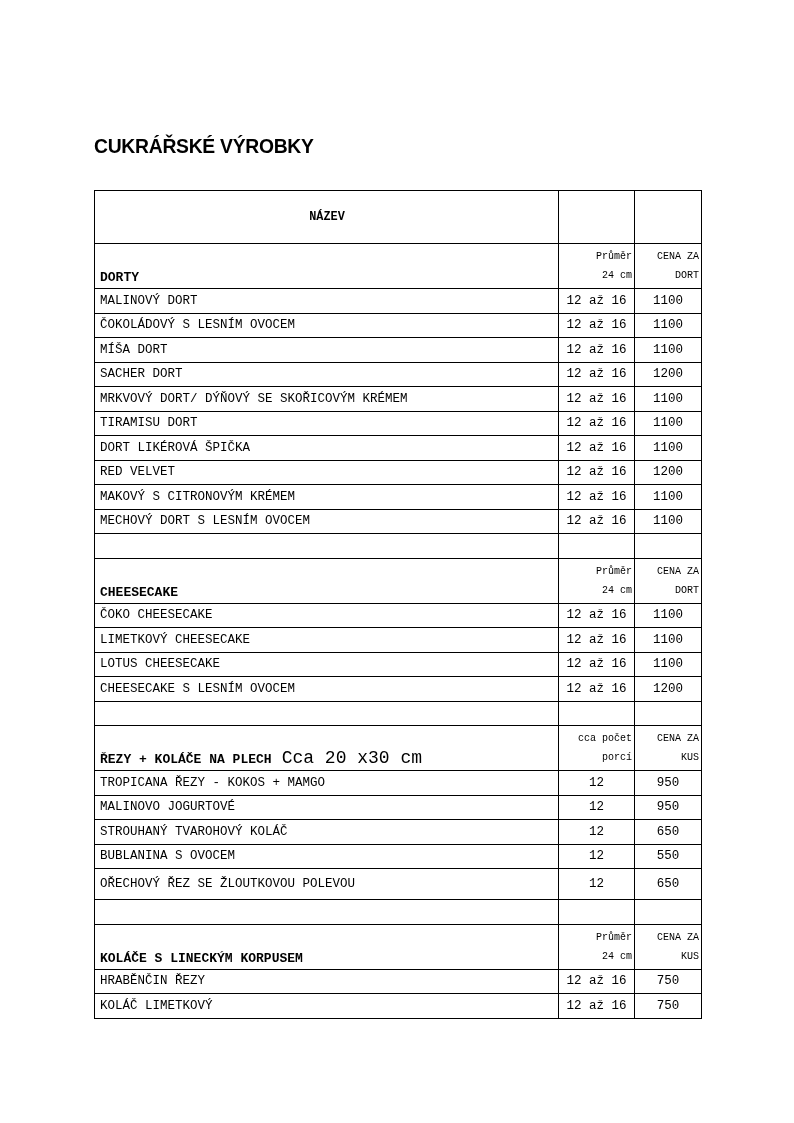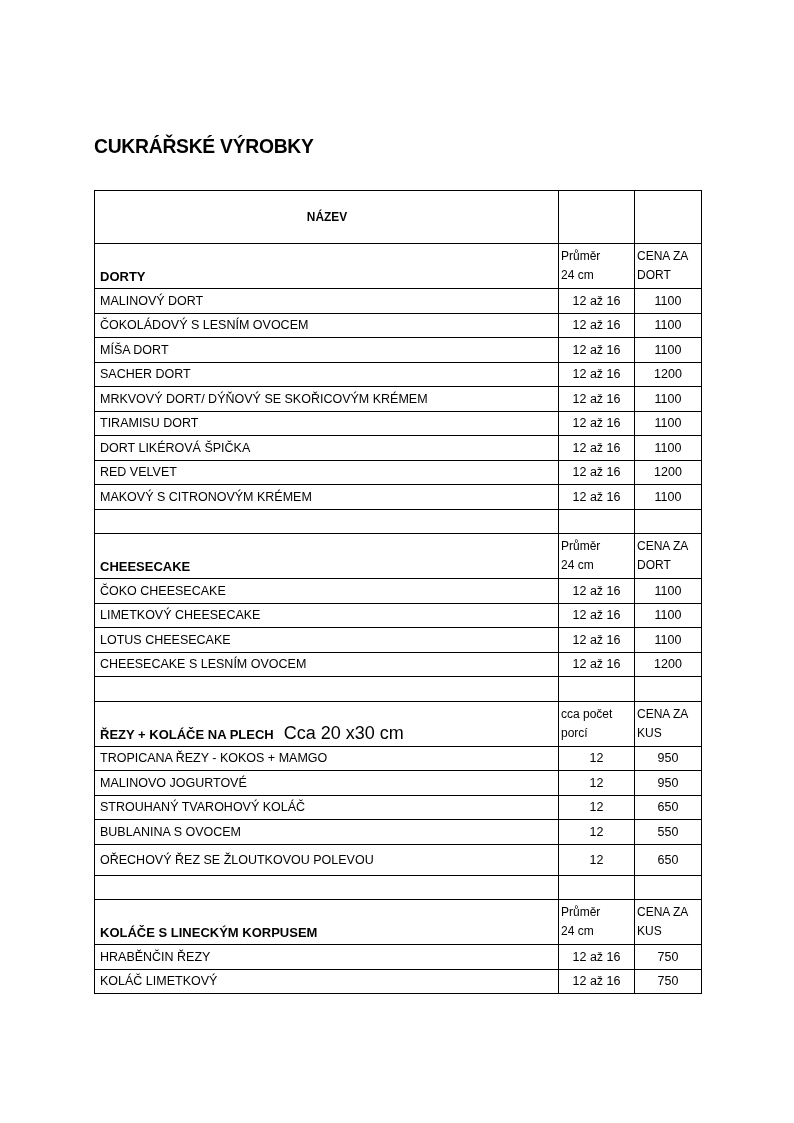--- a/index.html
+++ b/index.html
@@ -1,30 +1,30 @@
 <!DOCTYPE html>
 <html><head>
 <meta charset="utf-8">
 <style>
   html, body { margin:0; padding:0; background:#ffffff; }
   body { width:794px; height:1123px; position:relative; overflow:hidden;
          font-family:"Liberation Sans", "DejaVu Sans", sans-serif; color:#000; }
   .doc-title { position:absolute; left:94px; top:134px; font-size:21px; font-weight:bold;
                letter-spacing:-0.3px; transform:scaleX(0.92); transform-origin:left center; }
   table.menu { position:absolute; left:94px; top:190px; width:607px; border-collapse:collapse;
-               table-layout:fixed; }
+               table-layout:fixed;font-family:Liberation Mono, monospace; }
   table.menu td { border:1px solid #000; padding:0 5px; font-size:12.5px; vertical-align:middle;
                   white-space:nowrap; overflow:hidden; }
   col.c1 { width:464px; } col.c2 { width:76px; } col.c3 { width:67px; }
   tr.title-row td { height:52px; }
   .big-title { text-align:center; font-size:33px; font-weight:bold; padding-right:80px;
                transform:scaleX(0.95); }
   tr.head td { height:42px; }
   tr.head td.cat { vertical-align:bottom; padding-bottom:2px; font-weight:bold; font-size:13px; }
-  tr.head td.hc { text-align:left; line-height:19px; font-size:12px; padding:0 2px; }
+  tr.head td.hc { text-align:right; line-height:19px; font-size:10px; padding:0 2px; }
   tr.item td { height:23.5px; }
   tr.item.tall td { height:30px;margin-top:45px; }
   tr.blank td { height:23.5px; }
   td.num { text-align:center; }
   .cat-note { font-weight:normal; font-size:18px; margin-left:10px; }
   .hc span { display:block; }
 </style>
 </head>
 <body>
 
@@ -91,20 +91,25 @@
       <tr class="item">
         <td>RED VELVET</td>
         <td class="num">12 až 16</td>
         <td class="num">1200</td>
       </tr>
       <tr class="item">
         <td>MAKOVÝ S CITRONOVÝM KRÉMEM</td>
         <td class="num">12 až 16</td>
         <td class="num">1100</td>
       </tr>
+      <tr class="item">
+        <td>MECHOVÝ DORT S LESNÍM OVOCEM</td>
+        <td class="num">12 až 16</td>
+        <td class="num">1100</td>
+      </tr>
       <tr class="blank">
         <td></td>
         <td></td>
         <td></td>
       </tr>
       <tr class="head">
         <td class="cat"><span>CHEESECAKE</span><span class="cat-note"></span></td>
         <td class="hc">
           <span>Průměr</span>
           <span>24 cm</span>

